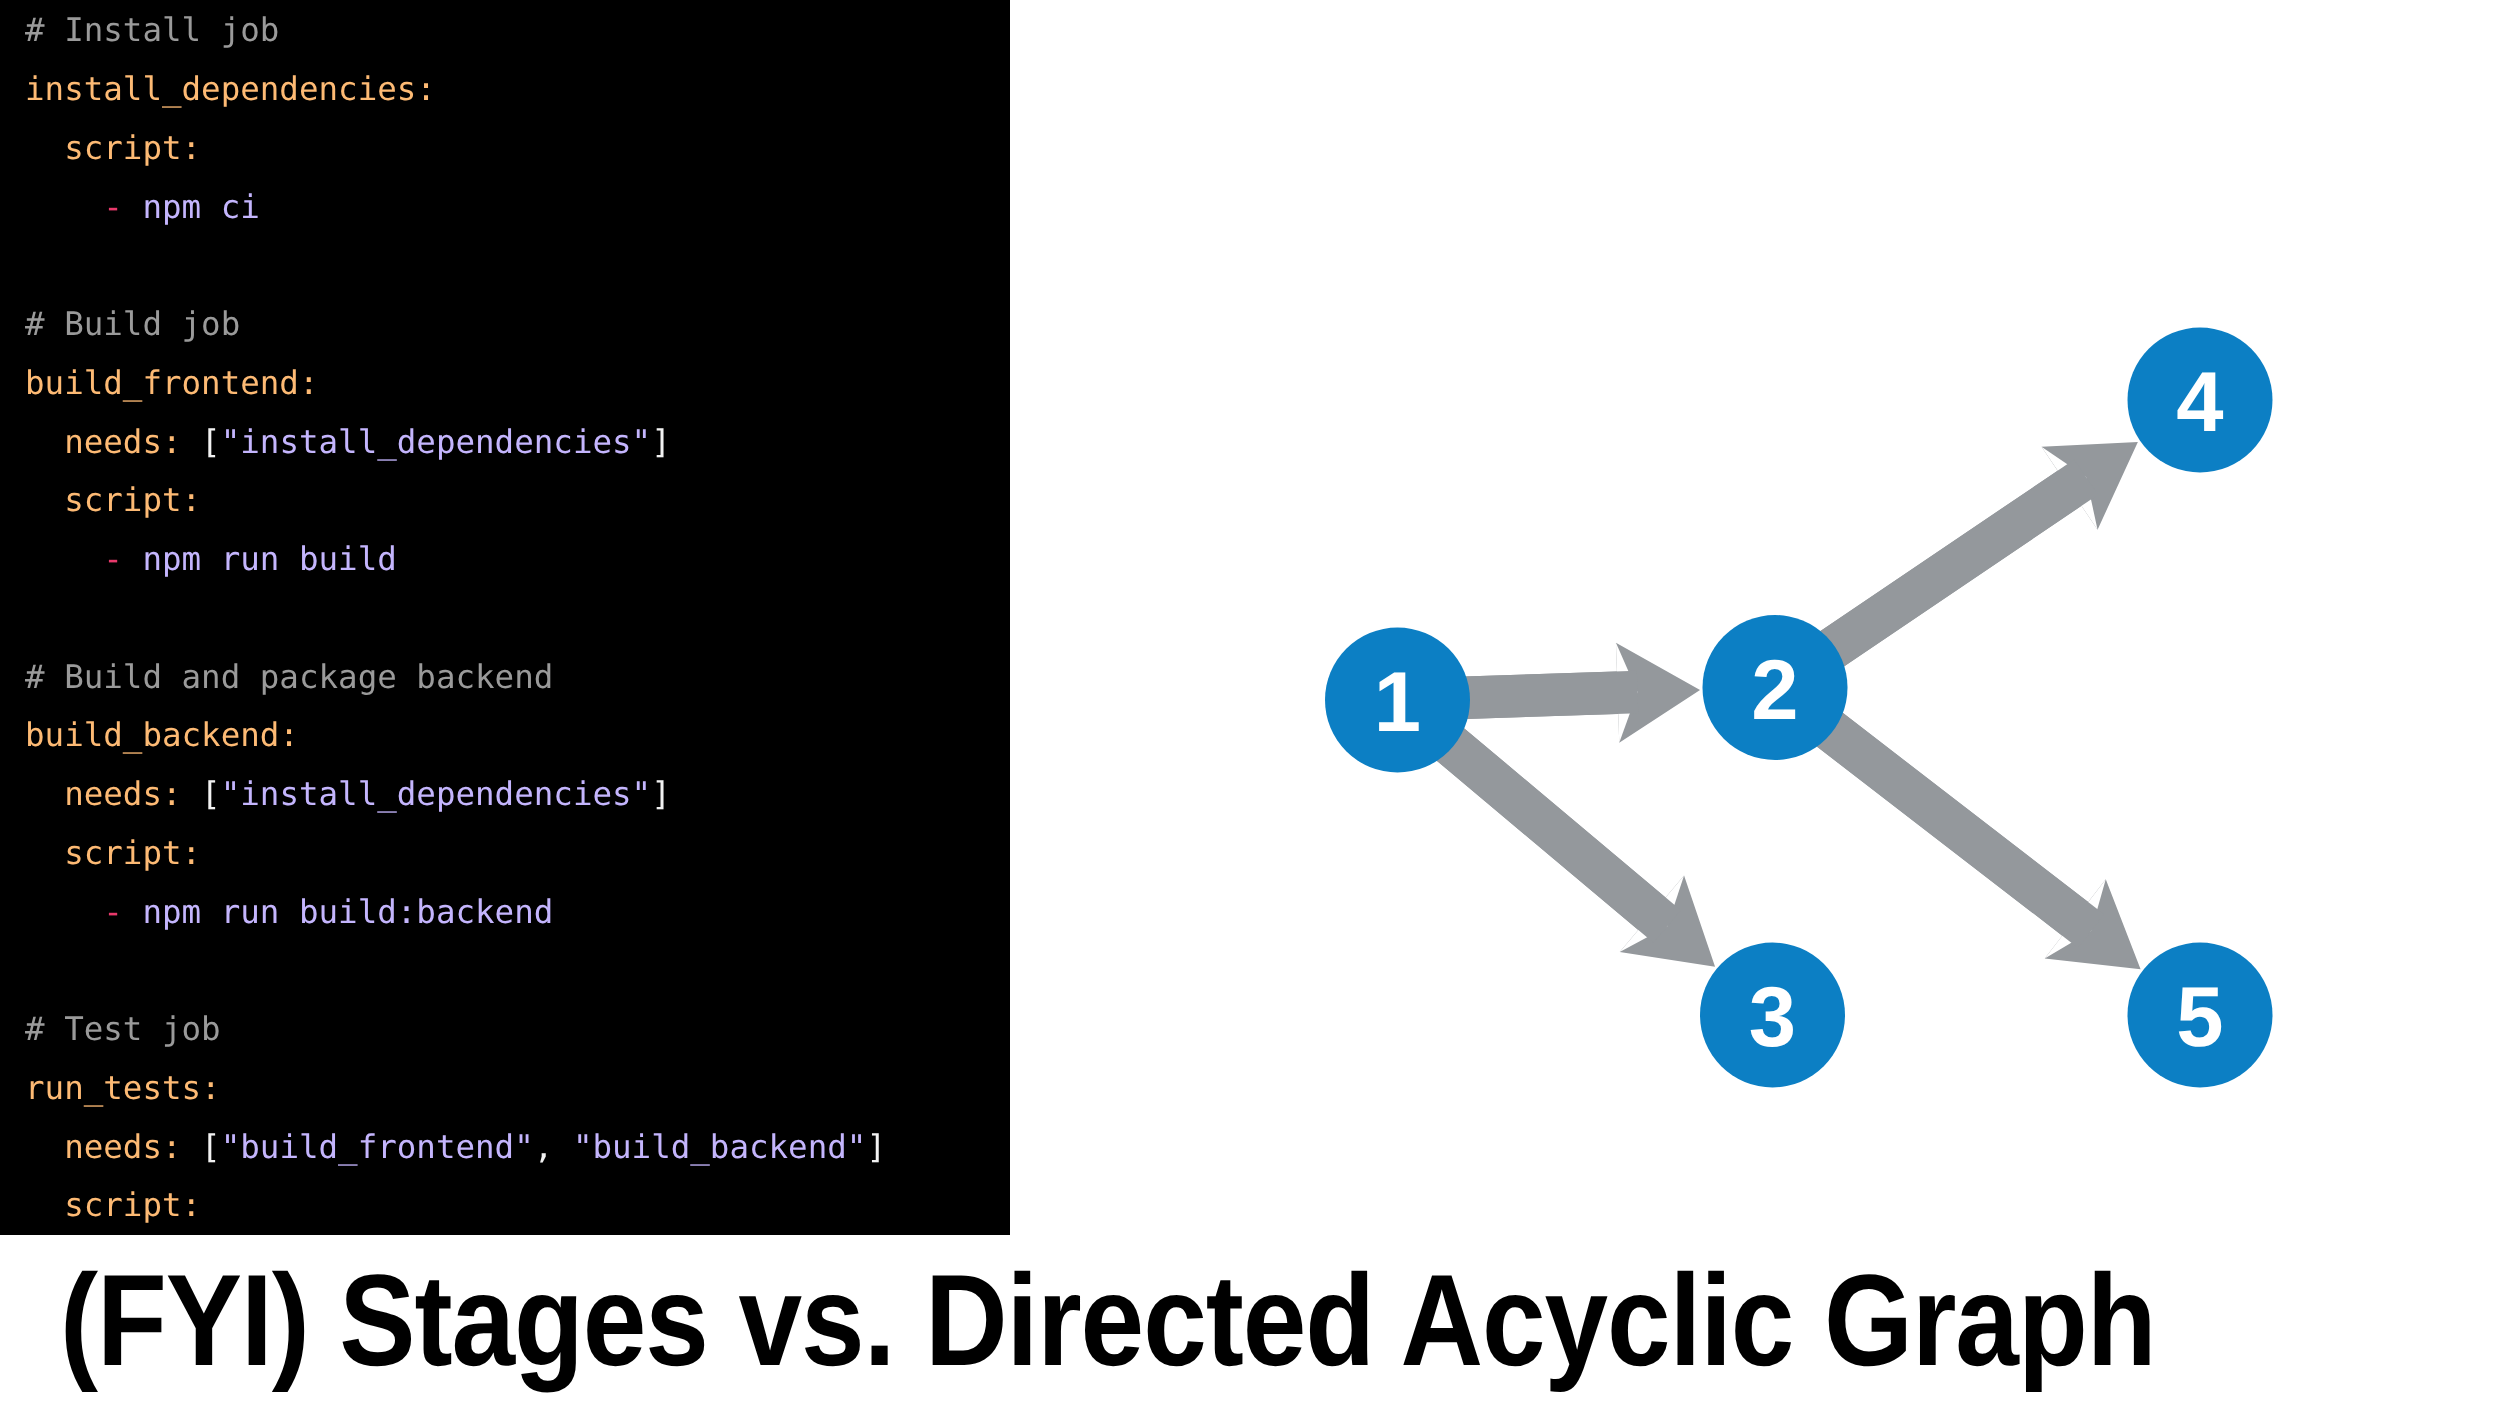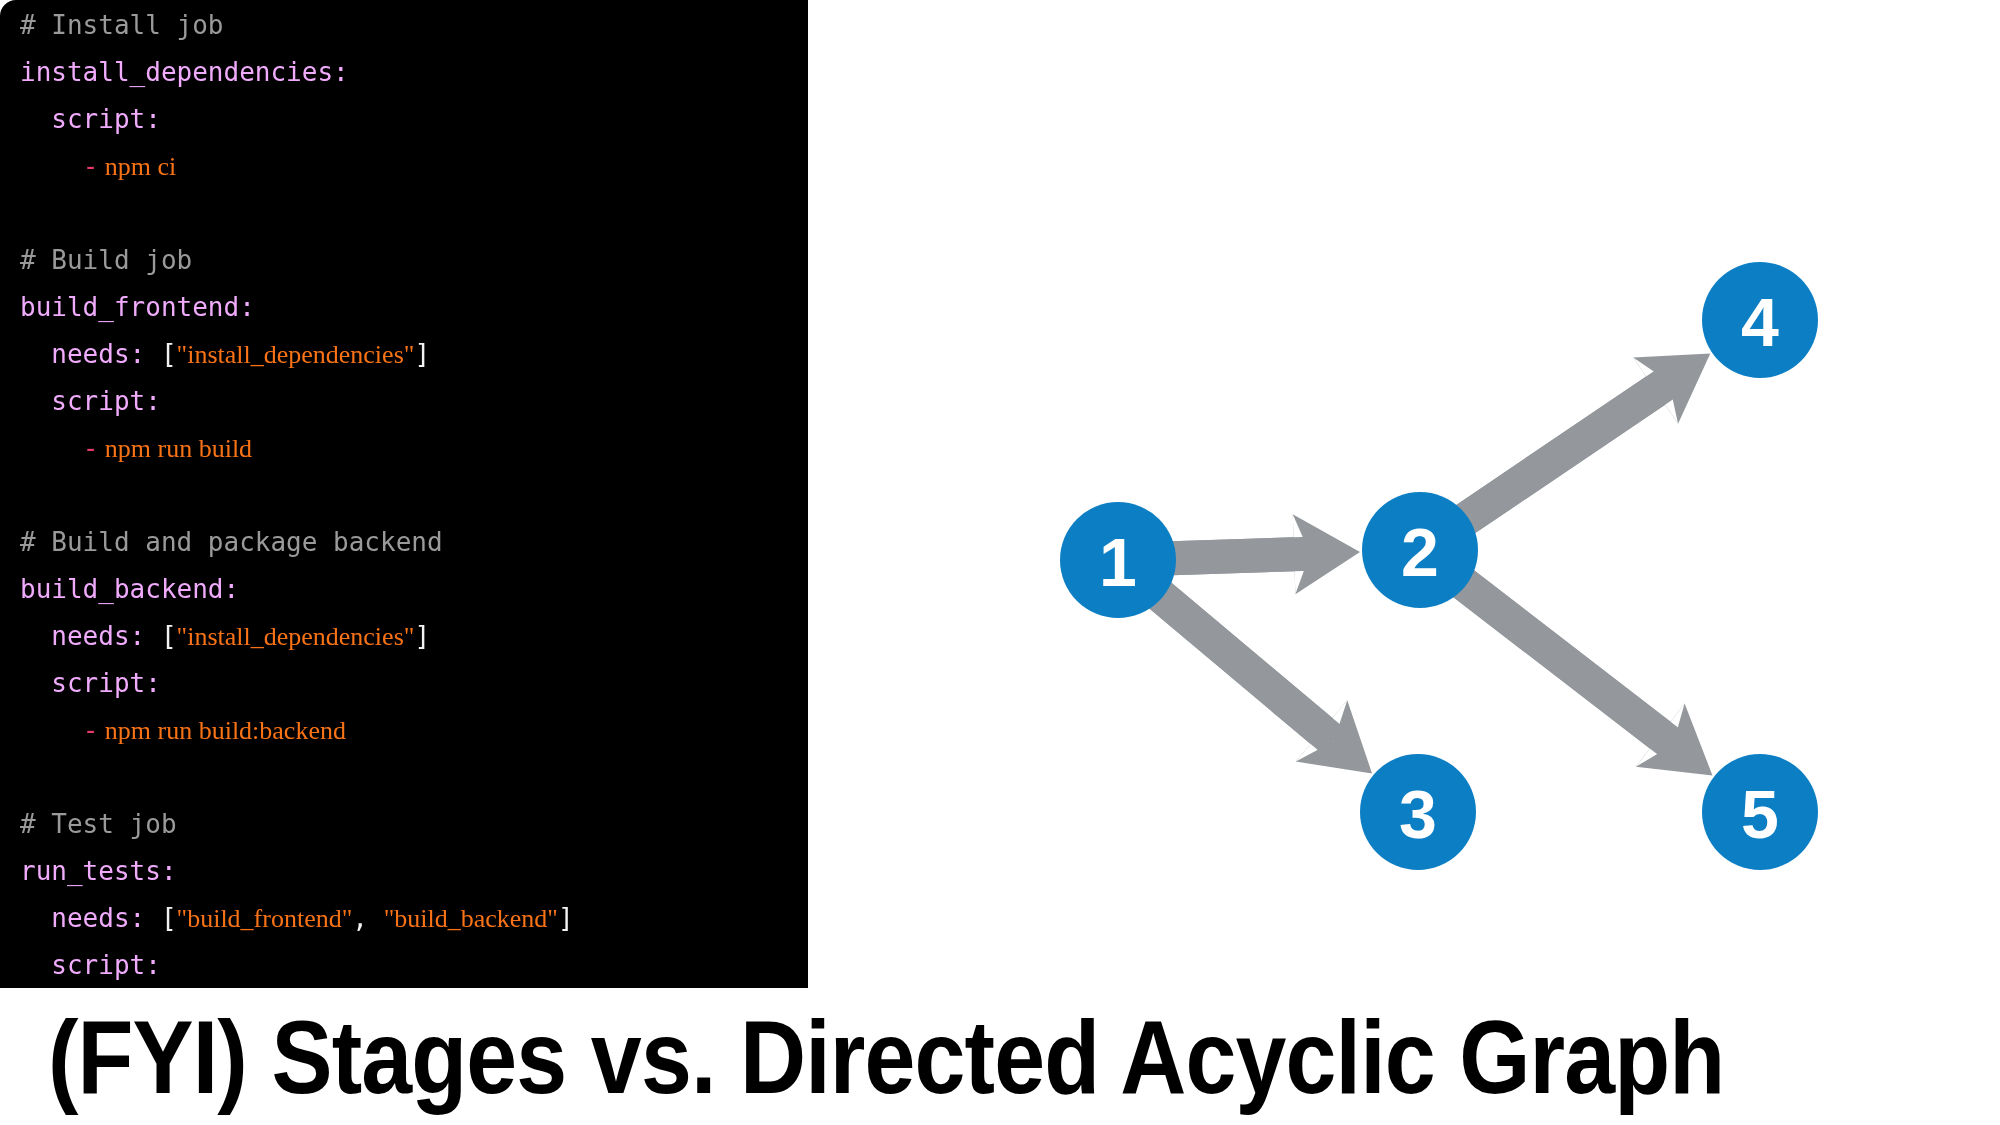--- a/index.html
+++ b/index.html
@@ -7,21 +7,20 @@
     padding: 0;
     background: #ffffff;
   }
   #root {
     position: relative;
     width: 2000px;
     height: 1125px;
     background: #ffffff;
     overflow: hidden;
     font-family: "Liberation Sans", sans-serif;
-    border-radius: 16px;
   }
 
   
   #code-panel {
     position: absolute;
     left: 0;
     top: 0;
     width: 808px;
     height: 988px;
     background: #000000;
@@ -35,23 +34,23 @@
     font-size: 26px;
     line-height: 47px;
     white-space: pre;
     letter-spacing: 0px;
   }
   .code-line {
     height: 47px;
     white-space: pre;
   }
   .tok-comment { color: #9a9a9a; }
-  .tok-key     { color: #f0abfc; }
+  .tok-key     { color: #fdba74; }
   .tok-punct   { color: #f2f2f2; }
-  .tok-string  { color: #f97316; font-family: Liberation Serif, serif; }
+  .tok-string  { color: #c4b5fd; }
   .tok-dash    { color: #e8396b; }
   .tok-plain   { color: #dcdcdc; }
 
   
   #graph {
     position: absolute;
     left: 808px;
     top: 0;
     width: 1192px;
     height: 988px;

